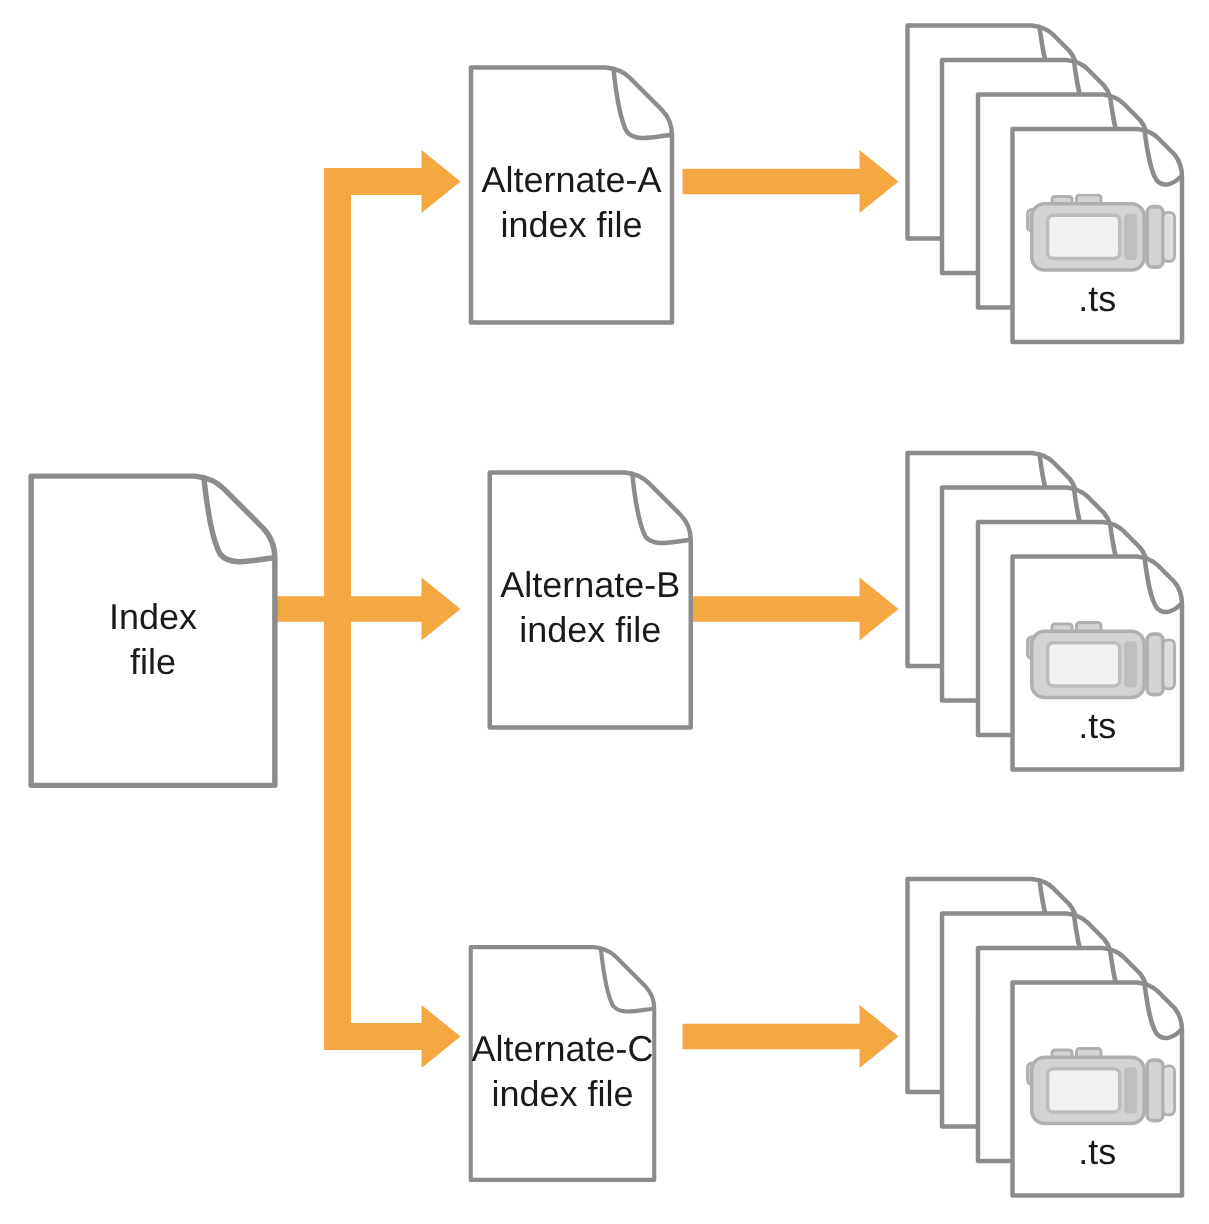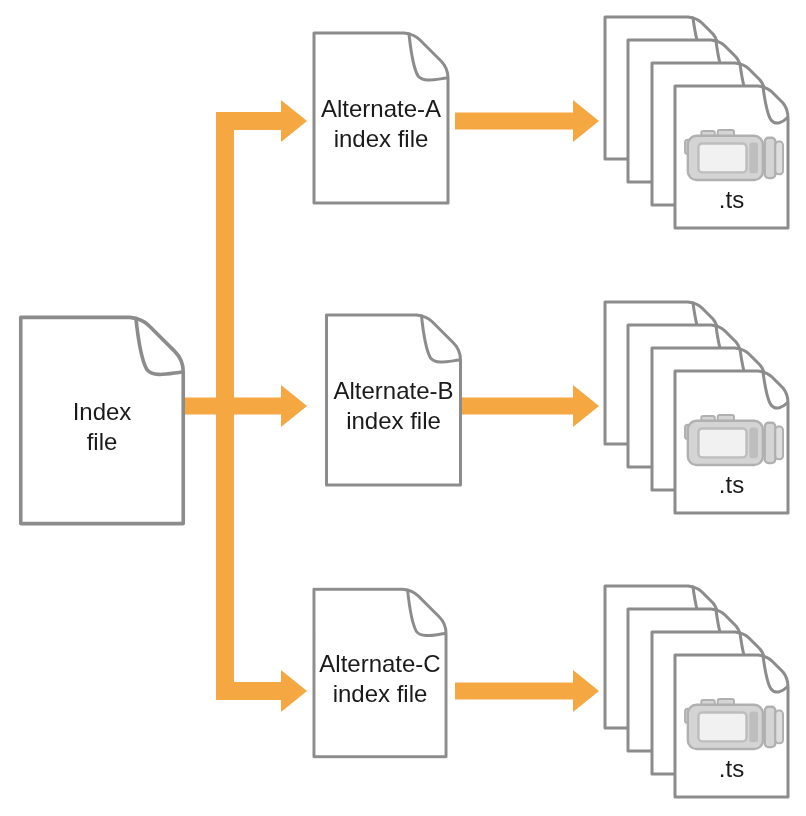--- a/index.html
+++ b/index.html
@@ -112,41 +112,41 @@
   <div class="doc" style="left:18px; top:315px; width:137px; height:211px;padding-left:31px;">
     <svg class="shape" viewBox="0 0 138 174">
         <use href="#doc-big"></use>
       </svg>
     <div class="doc-label">
       <span>Index</span>
       <span>file</span>
     </div>
   </div>
 
-  <div class="doc" style="left:312px; top:31px; width:138px; height:174px;">
+  <div class="doc" style="left:312px; top:43px; width:138px; height:174px;">
     <svg class="shape" viewBox="0 0 138 174">
         <use href="#doc-big"></use>
       </svg>
     <div class="doc-label">
       <span>Alternate-A</span>
       <span>index file</span>
     </div>
   </div>
 
   <div class="doc" style="left:312px; top:313px; width:138px; height:174px;padding-left:25px;">
     <svg class="shape" viewBox="0 0 138 174">
         <use href="#doc-big"></use>
       </svg>
     <div class="doc-label">
       <span>Alternate-B</span>
       <span>index file</span>
     </div>
   </div>
 
-  <div class="doc" style="left:312px; top:586px; width:136px; height:174px;">
+  <div class="doc" style="left:312px; top:622px; width:114px; height:174px;padding-left:12px;">
     <svg class="shape" viewBox="0 0 138 174">
         <use href="#doc-big"></use>
       </svg>
     <div class="doc-label">
       <span>Alternate-C</span>
       <span>index file</span>
     </div>
   </div>
 
   <div class="stack" style="left:603px; top:15px;">

